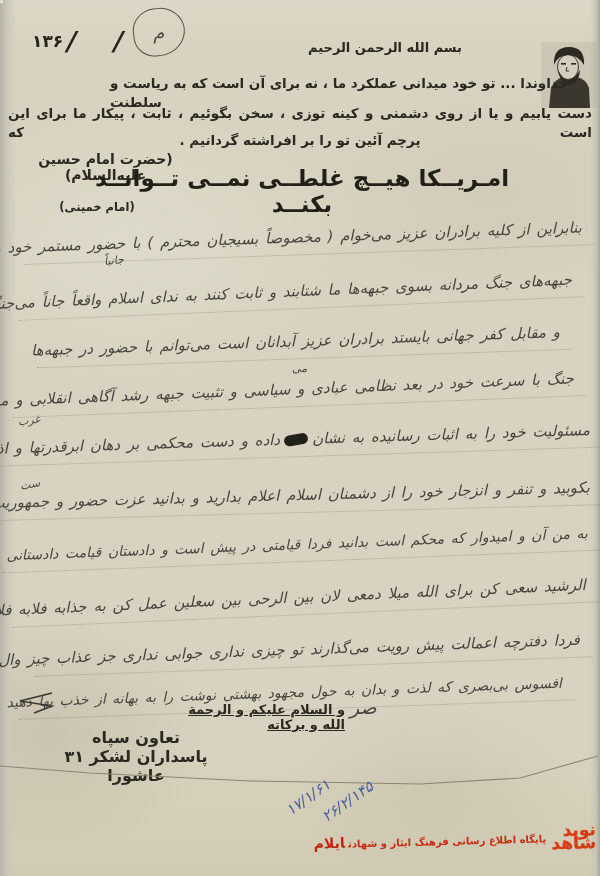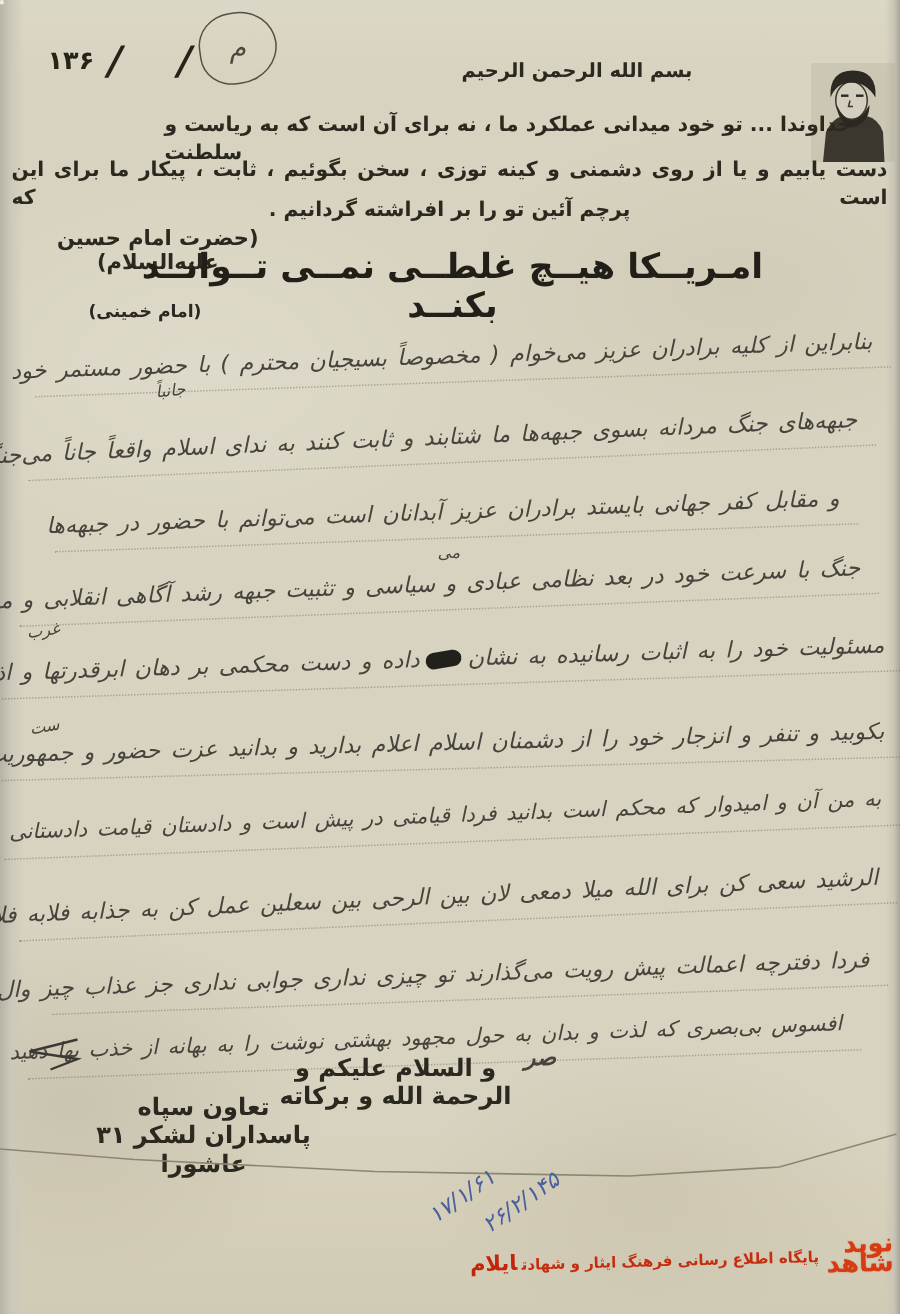--- a/index.html
+++ b/index.html
@@ -37,21 +37,21 @@
   .date-note{color:#4a5f9e;font-style:italic;font-size:15px;line-height:1.7;
     transform:rotate(-35deg);letter-spacing:1px;}
   .wm{display:flex;align-items:center;gap:5px;direction:rtl;transform:rotate(-1.5deg);}
   .wm-logo{display:flex;flex-direction:column;line-height:.78;font-weight:bold;font-size:17px;
     color:#d63b12;text-shadow:0 0 1px rgba(214,59,18,.6);}
   .wm-tag{font-size:10px;font-weight:bold;color:#c62d10;white-space:nowrap;}
   .wm-city{font-size:14px;font-weight:bold;color:#c3250c;margin-right:3px;}
   .circle-mark{width:50px;height:46px;border:1.6px solid #555047;border-radius:48% 52% 55% 45%;
     display:flex;align-items:center;justify-content:center;transform:rotate(-8deg);}
   .circle-mark span{font-size:18px;color:#4c4840;font-style:italic;transform:rotate(6deg);}
-  .pagenum{direction:ltr;display:flex;align-items:center;gap:9px;color:#262319;}
+  .pagenum{direction:ltr;display:flex;align-items:center;gap:4px;color:#262319;}
   .pagenum .num{font-size:17px;font-weight:bold;letter-spacing:2px;}
   .pagenum .sl{font-size:26px;font-weight:bold;transform:skewX(-12deg);letter-spacing:14px;}
   .margin-word{position:absolute;font-size:11px;}
 </style>
 </head>
 <body>
 
 <div class="page">
 
   <div class="specks"></div>
@@ -112,23 +112,23 @@
 
   <div class="hw hw-line" style="right:20px;top:640px;width:532px;transform:rotate(-2deg);">فردا دفترچه اعمالت پیش رویت می‌گذارند تو چیزی نداری جوابی نداری جز عذاب چیز وال</div>
 
   <div class="hw hw-line" style="right:38px;top:684px;width:530px;transform:rotate(-2deg);font-size:14px;">افسوس بی‌بصری که لذت و بدان به حول مجهود بهشتی نوشت را به بهانه از خذب بها دهید</div>
 
   <div class="abs" style="left:16px;top:690px;">
     <svg width="40" height="26" viewBox="0 0 40 26">
       <polyline points="36,3 4,11 36,16 18,23" fill="none" stroke="#3c3933" stroke-width="1.6"></polyline>
     </svg>
   </div>
-  <div class="abs hw" style="left:350px;top:696px;font-size:15px;font-weight:bold;">صر</div>
+  <div class="abs hw" style="left:350px;top:696px;font-size:19px;">صر</div>
 
-  <div class="abs printed" style="left:183px;top:702px;width:162px;font-size:16px;text-align:center;">و السلام علیکم و الرحمة الله و برکاته</div>
+  <div class="abs printed" style="left:183px;top:702px;width:162px;font-size:13px;text-decoration:underline;">و السلام علیکم و الرحمة الله و برکاته</div>
   <div class="abs printed" style="left:56px;top:728px;width:160px;font-size:16px;text-align:center;">تعاون سپاه پاسداران لشکر ۳۱ عاشورا</div>
 
   <div class="abs" style="left:0;top:748px;width:600px;height:50px;">
     <svg width="600" height="50" viewBox="0 0 600 50">
       <polyline points="0,18 90,25 250,33 420,36 520,30 598,8" fill="none" stroke="#8b8673" stroke-width="1.1"></polyline>
     </svg>
   </div>
 
   <div class="abs date-note" style="left:228px;top:792px;width:150px;">
     <div style="margin-right:34px;">۱۷/۱/۶۱</div>

